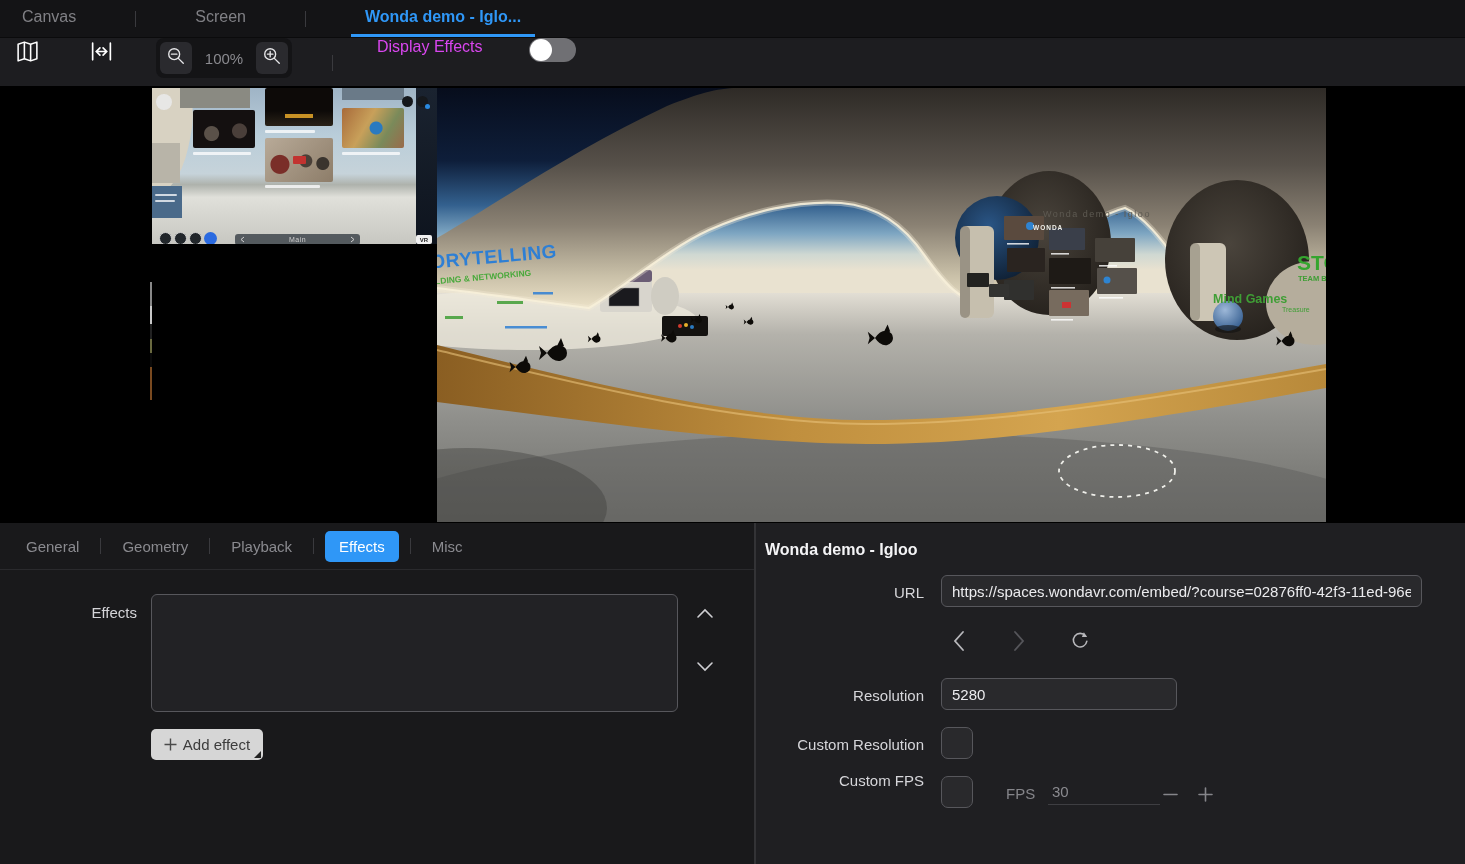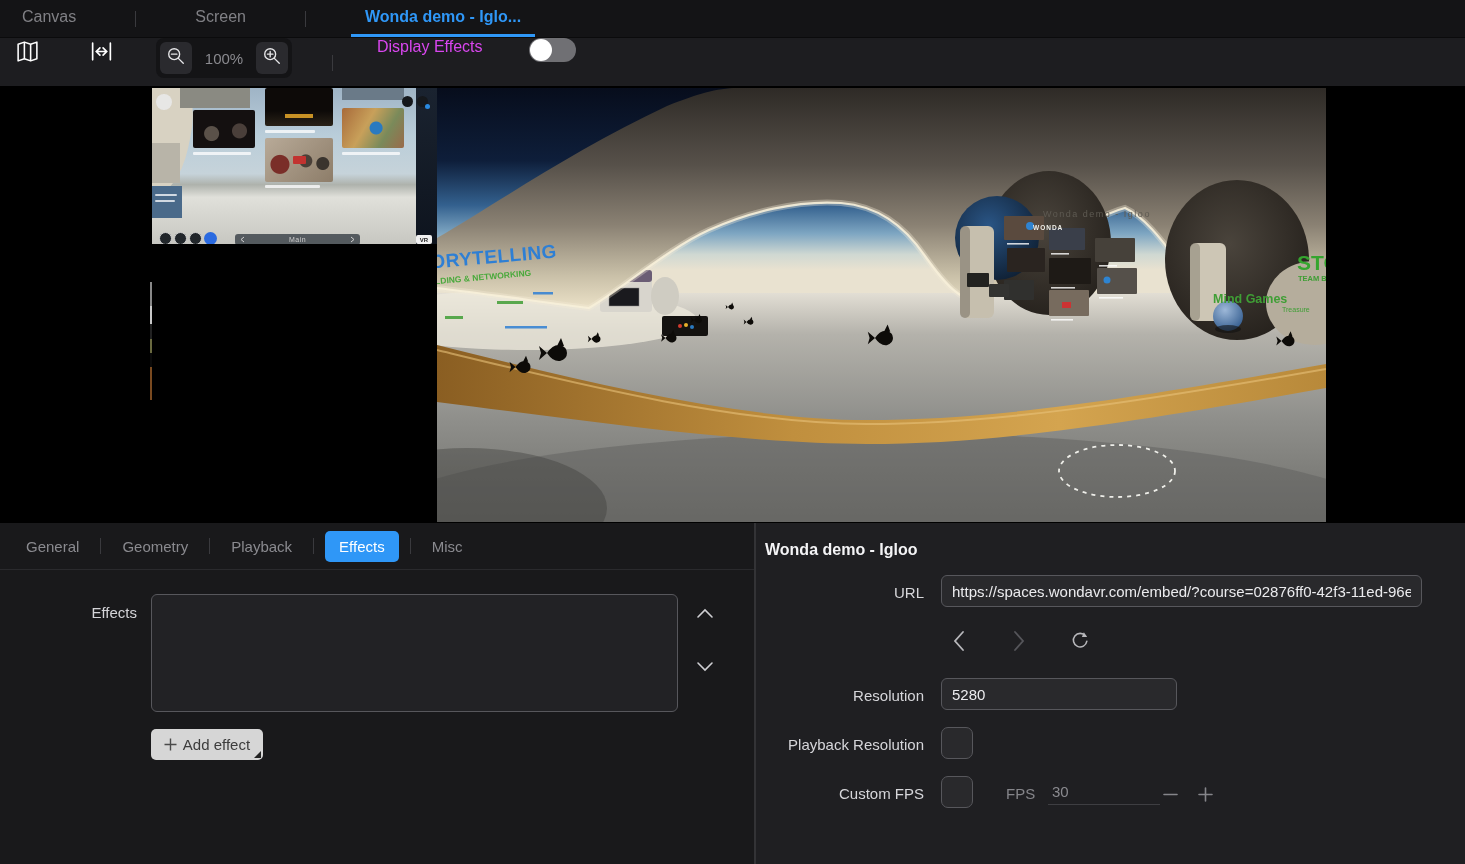--- a/index.html
+++ b/index.html
@@ -393,24 +393,24 @@
     <div class="navbtn" style="left:313px">
       <svg width="24" height="24" viewBox="0 0 26 26">
         <path d="M19.6,7.2 A8,8 0 1 0 21.1,13.2" fill="none" stroke="#b8b8bc" stroke-width="1.8" stroke-linecap="round"></path>
         <polygon points="17.6,2.6 21.4,8.4 15.2,8.2" fill="#b8b8bc"></polygon>
       </svg>
     </div>
 
     <div class="rlabel" style="top:164px">Resolution</div>
     <input class="field" style="left: 185px; top: 155px; width: 236px;" value="5280">
 
-    <div class="rlabel" style="top:213px">Playback Resolution</div>
+    <div class="rlabel" style="top:213px">Custom Resolution</div>
     <div class="checkbox" style="left:185px;top:204px"></div>
 
-    <div class="rlabel" style="top:262px">Custom FPS</div>
+    <div class="rlabel" style="top:249px">Custom FPS</div>
     <div class="checkbox" style="left:185px;top:253px"></div>
     <div class="dimlabel" style="left:250px;top:262px">FPS</div>
     <input class="fpsinput" disabled="" value="30" style="">
     <div class="stepbtn" style="left:405px">
       <svg width="15" height="15" viewBox="0 0 15 15">
         <path d="M1 7.5 H14" stroke="#85858a" stroke-width="1.6" stroke-linecap="round"></path>
       </svg>
     </div>
     <div class="stepbtn" style="left:440px">
       <svg width="15" height="15" viewBox="0 0 15 15">

